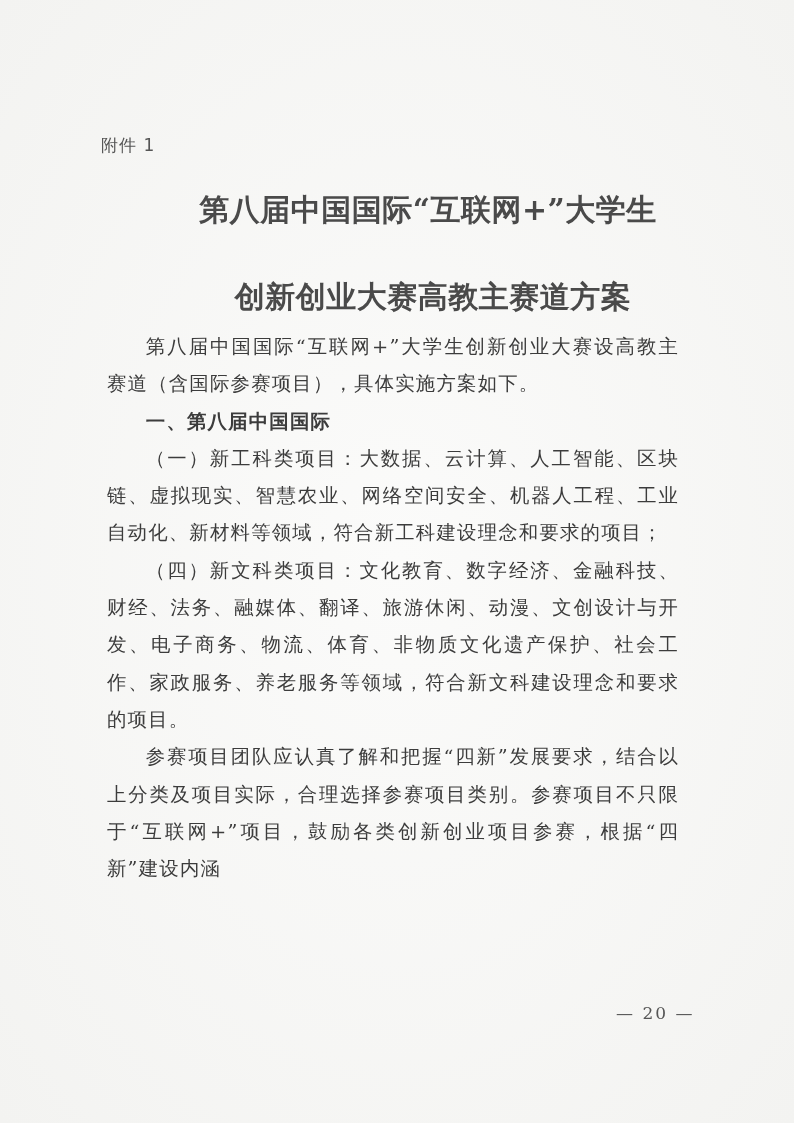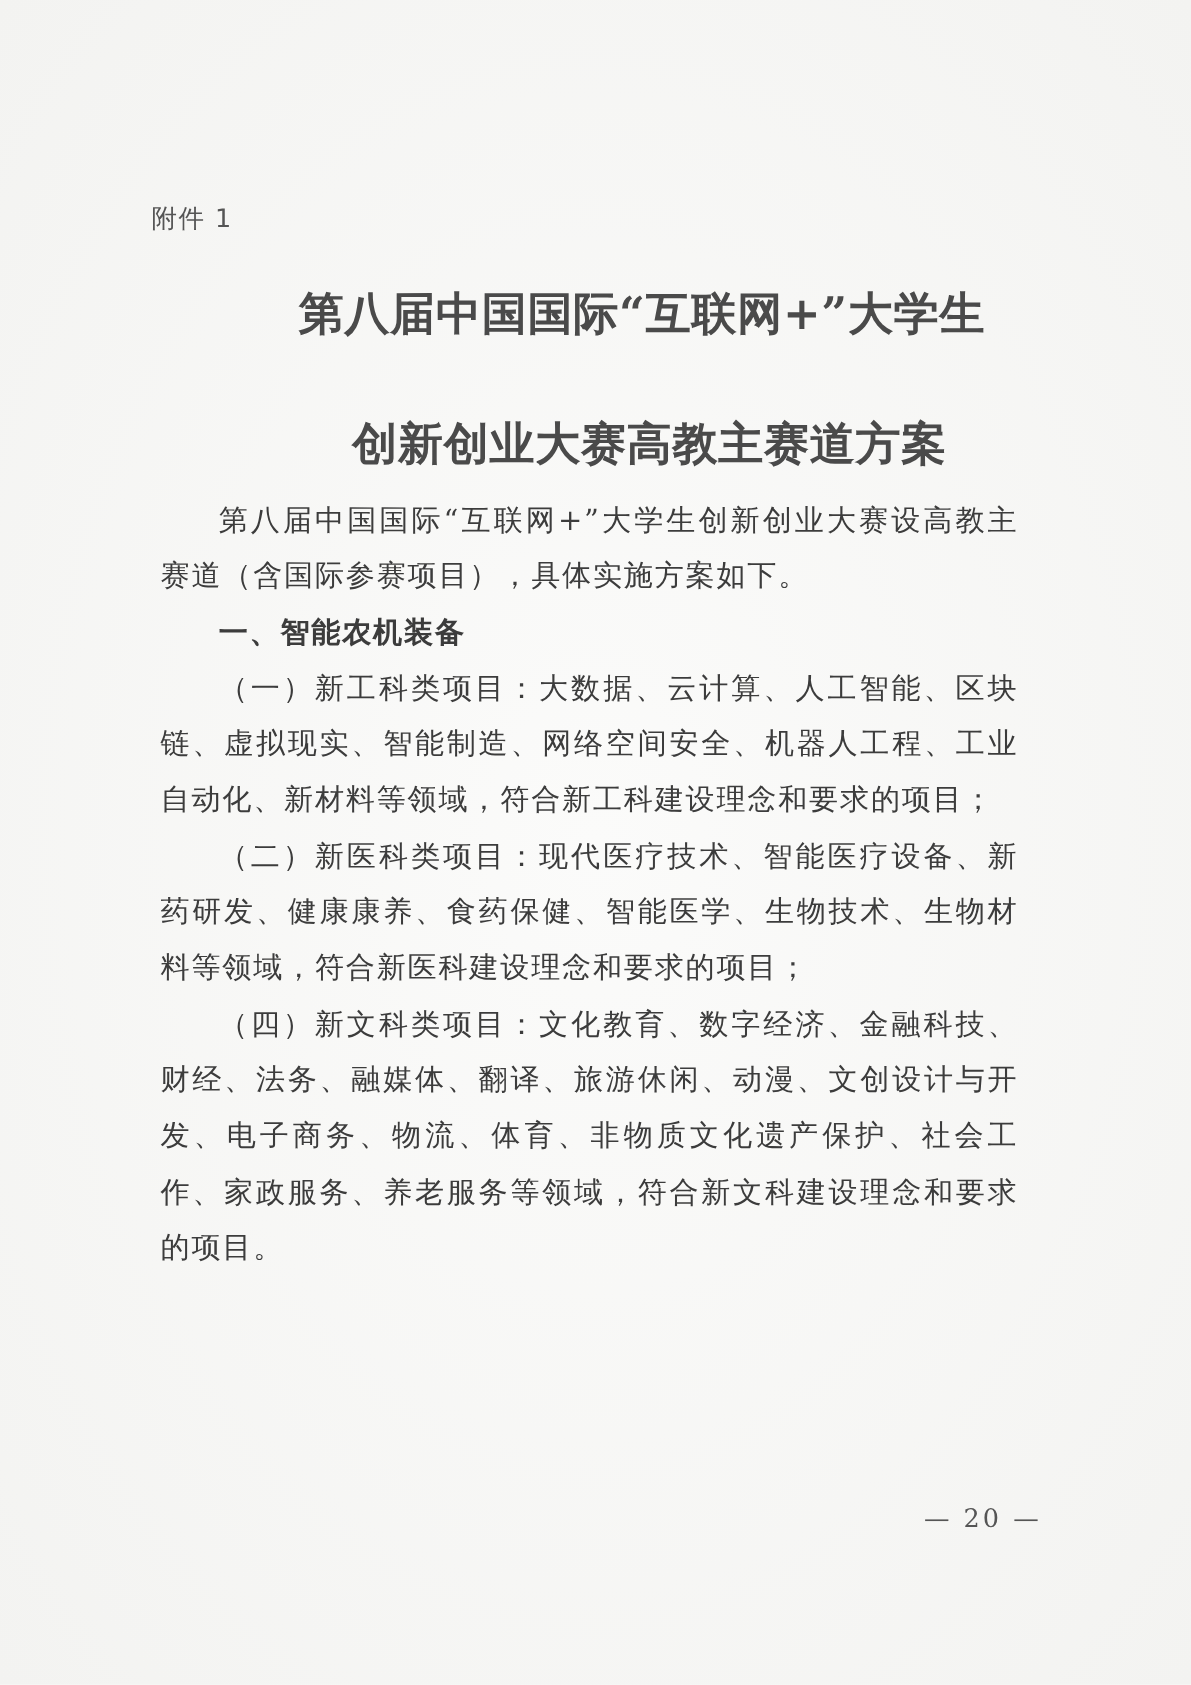--- a/index.html
+++ b/index.html
@@ -56,20 +56,20 @@
 <div class="page">
   <div class="attachment">附件 1</div>
 
   <div class="title">
     <span style="display:block">第八届中国国际“互联网+”大学生</span>
     <span class="line2">创新创业大赛高教主赛道方案</span>
   </div>
 
   <div class="body">
     <p class="p">第八届中国国际“互联网+”大学生创新创业大赛设高教主赛道（含国际参赛项目），具体实施方案如下。</p>
-    <p class="h1">一、智能农机装备</p>
-    <p class="p">（一）新工科类项目：大数据、云计算、人工智能、区块链、虚拟现实、智能制造、网络空间安全、机器人工程、工业自动化、新材料等领域，符合新工科建设理念和要求的项目；</p>
-    <p class="p">（二）新医科类项目：现代医疗技术、智能医疗设备、新药研发、健康康养、食药保健、智能医学、生物技术、生物材料等领域，符合新医科建设理念和要求的项目；</p>
+    <p class="h1">一、第八届中国国际</p>
+    <p class="p">（一）新工科类项目：大数据、云计算、人工智能、区块链、虚拟现实、智慧农业、网络空间安全、机器人工程、工业自动化、新材料等领域，符合新工科建设理念和要求的项目；</p>
     <p class="p">（四）新文科类项目：文化教育、数字经济、金融科技、财经、法务、融媒体、翻译、旅游休闲、动漫、文创设计与开发、电子商务、物流、体育、非物质文化遗产保护、社会工作、家政服务、养老服务等领域，符合新文科建设理念和要求的项目。</p>
+    <p class="p">参赛项目团队应认真了解和把握“四新”发展要求，结合以上分类及项目实际，合理选择参赛项目类别。参赛项目不只限于“互联网+”项目，鼓励各类创新创业项目参赛，根据“四新”建设内涵</p>
   </div>
 
   <div class="pagenum">— 20 —</div>
 </div>
 
 </body></html>

